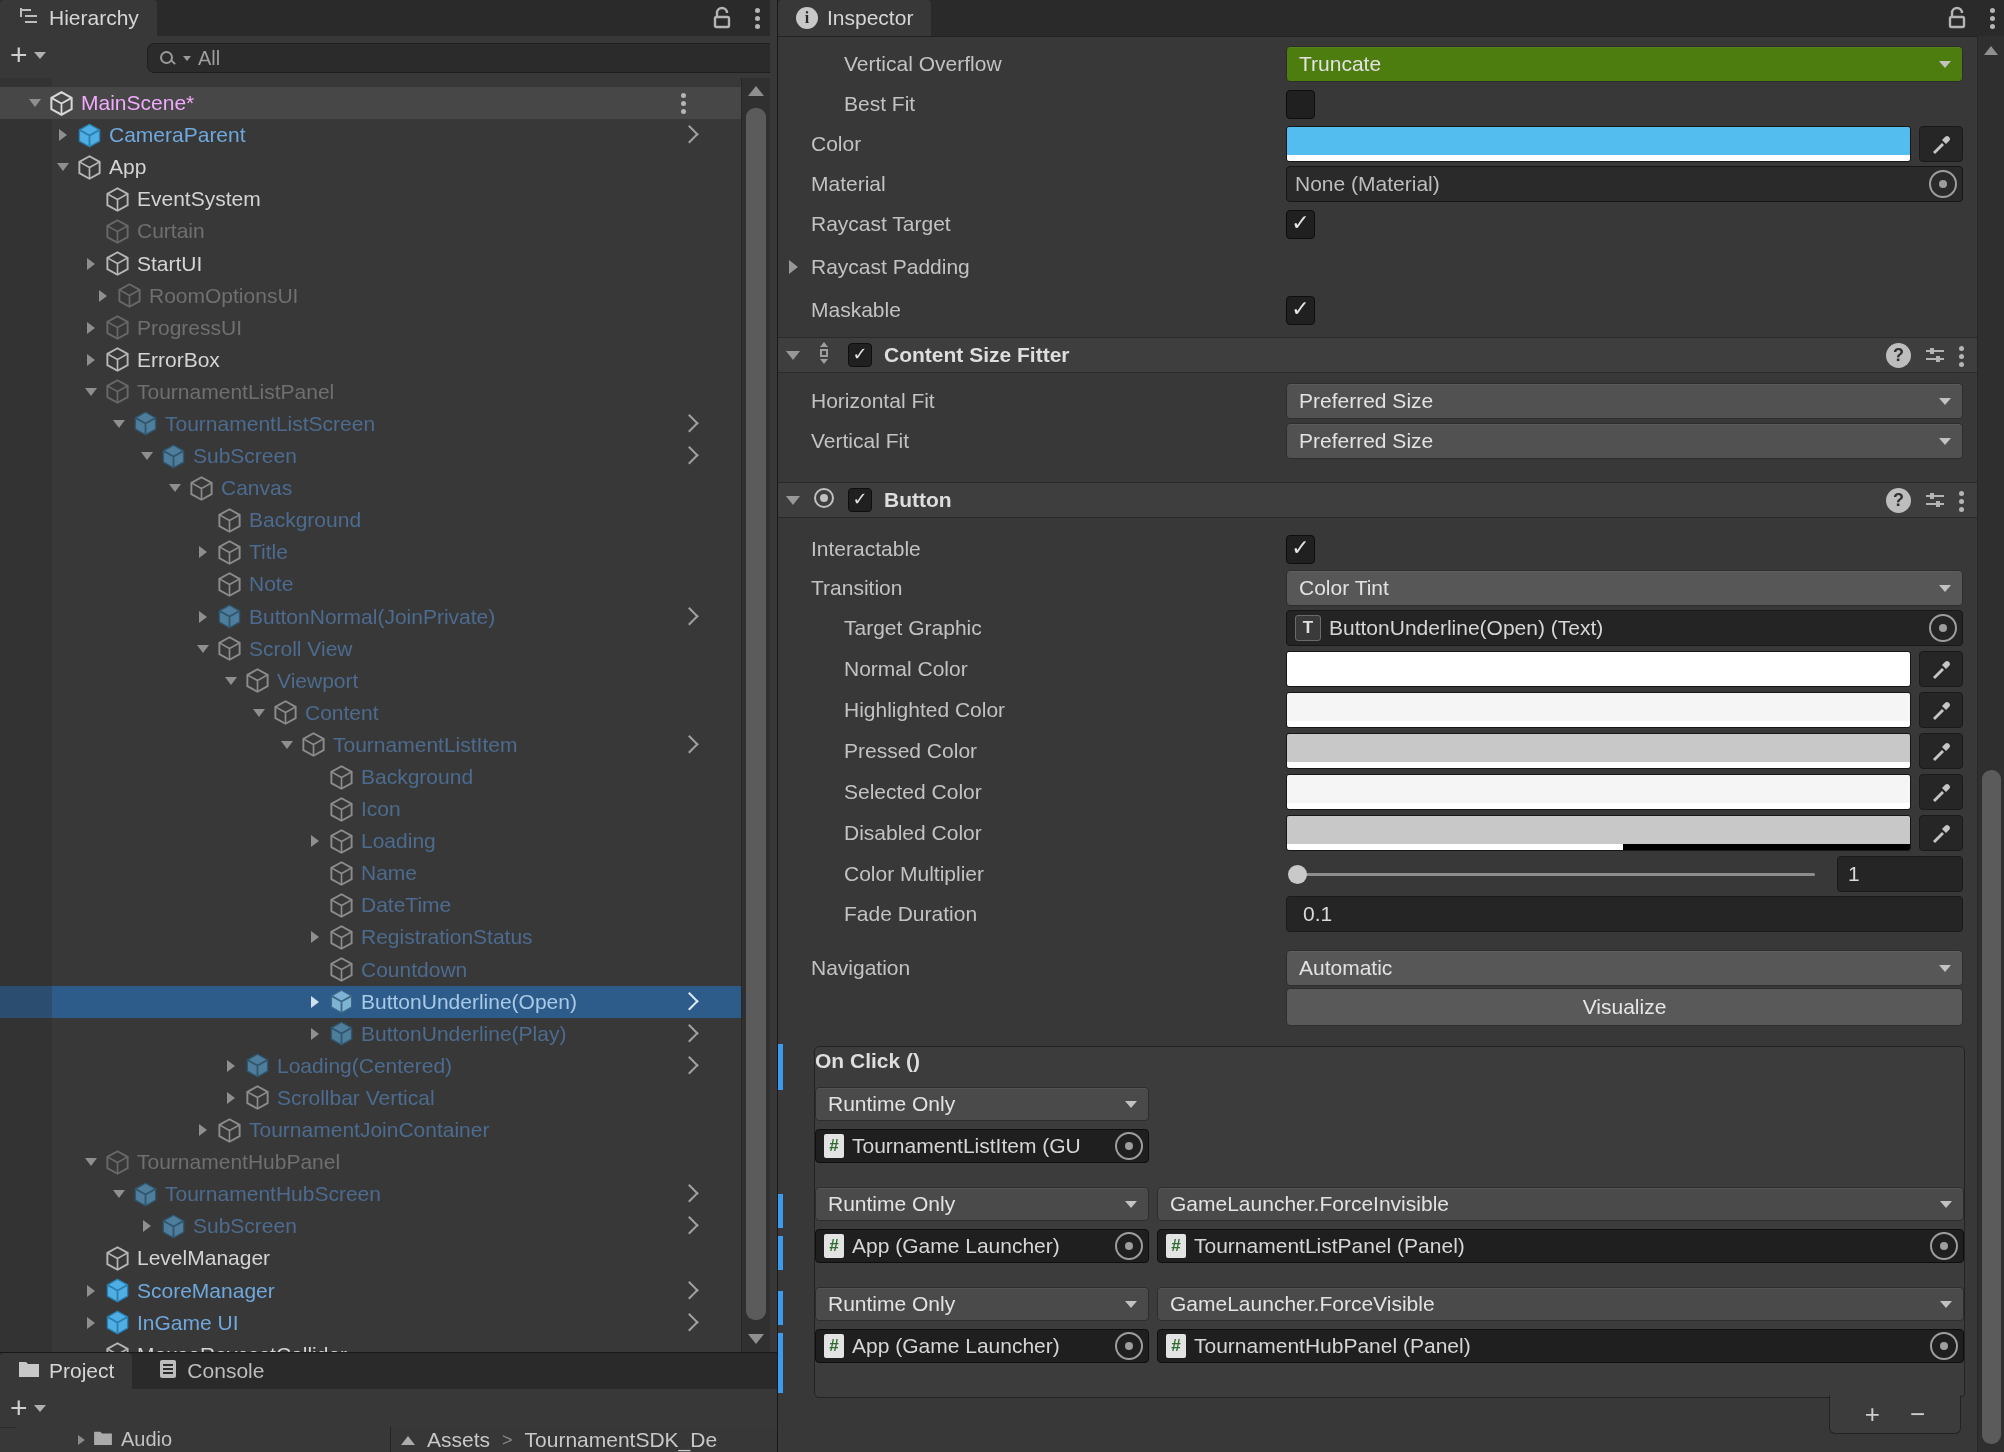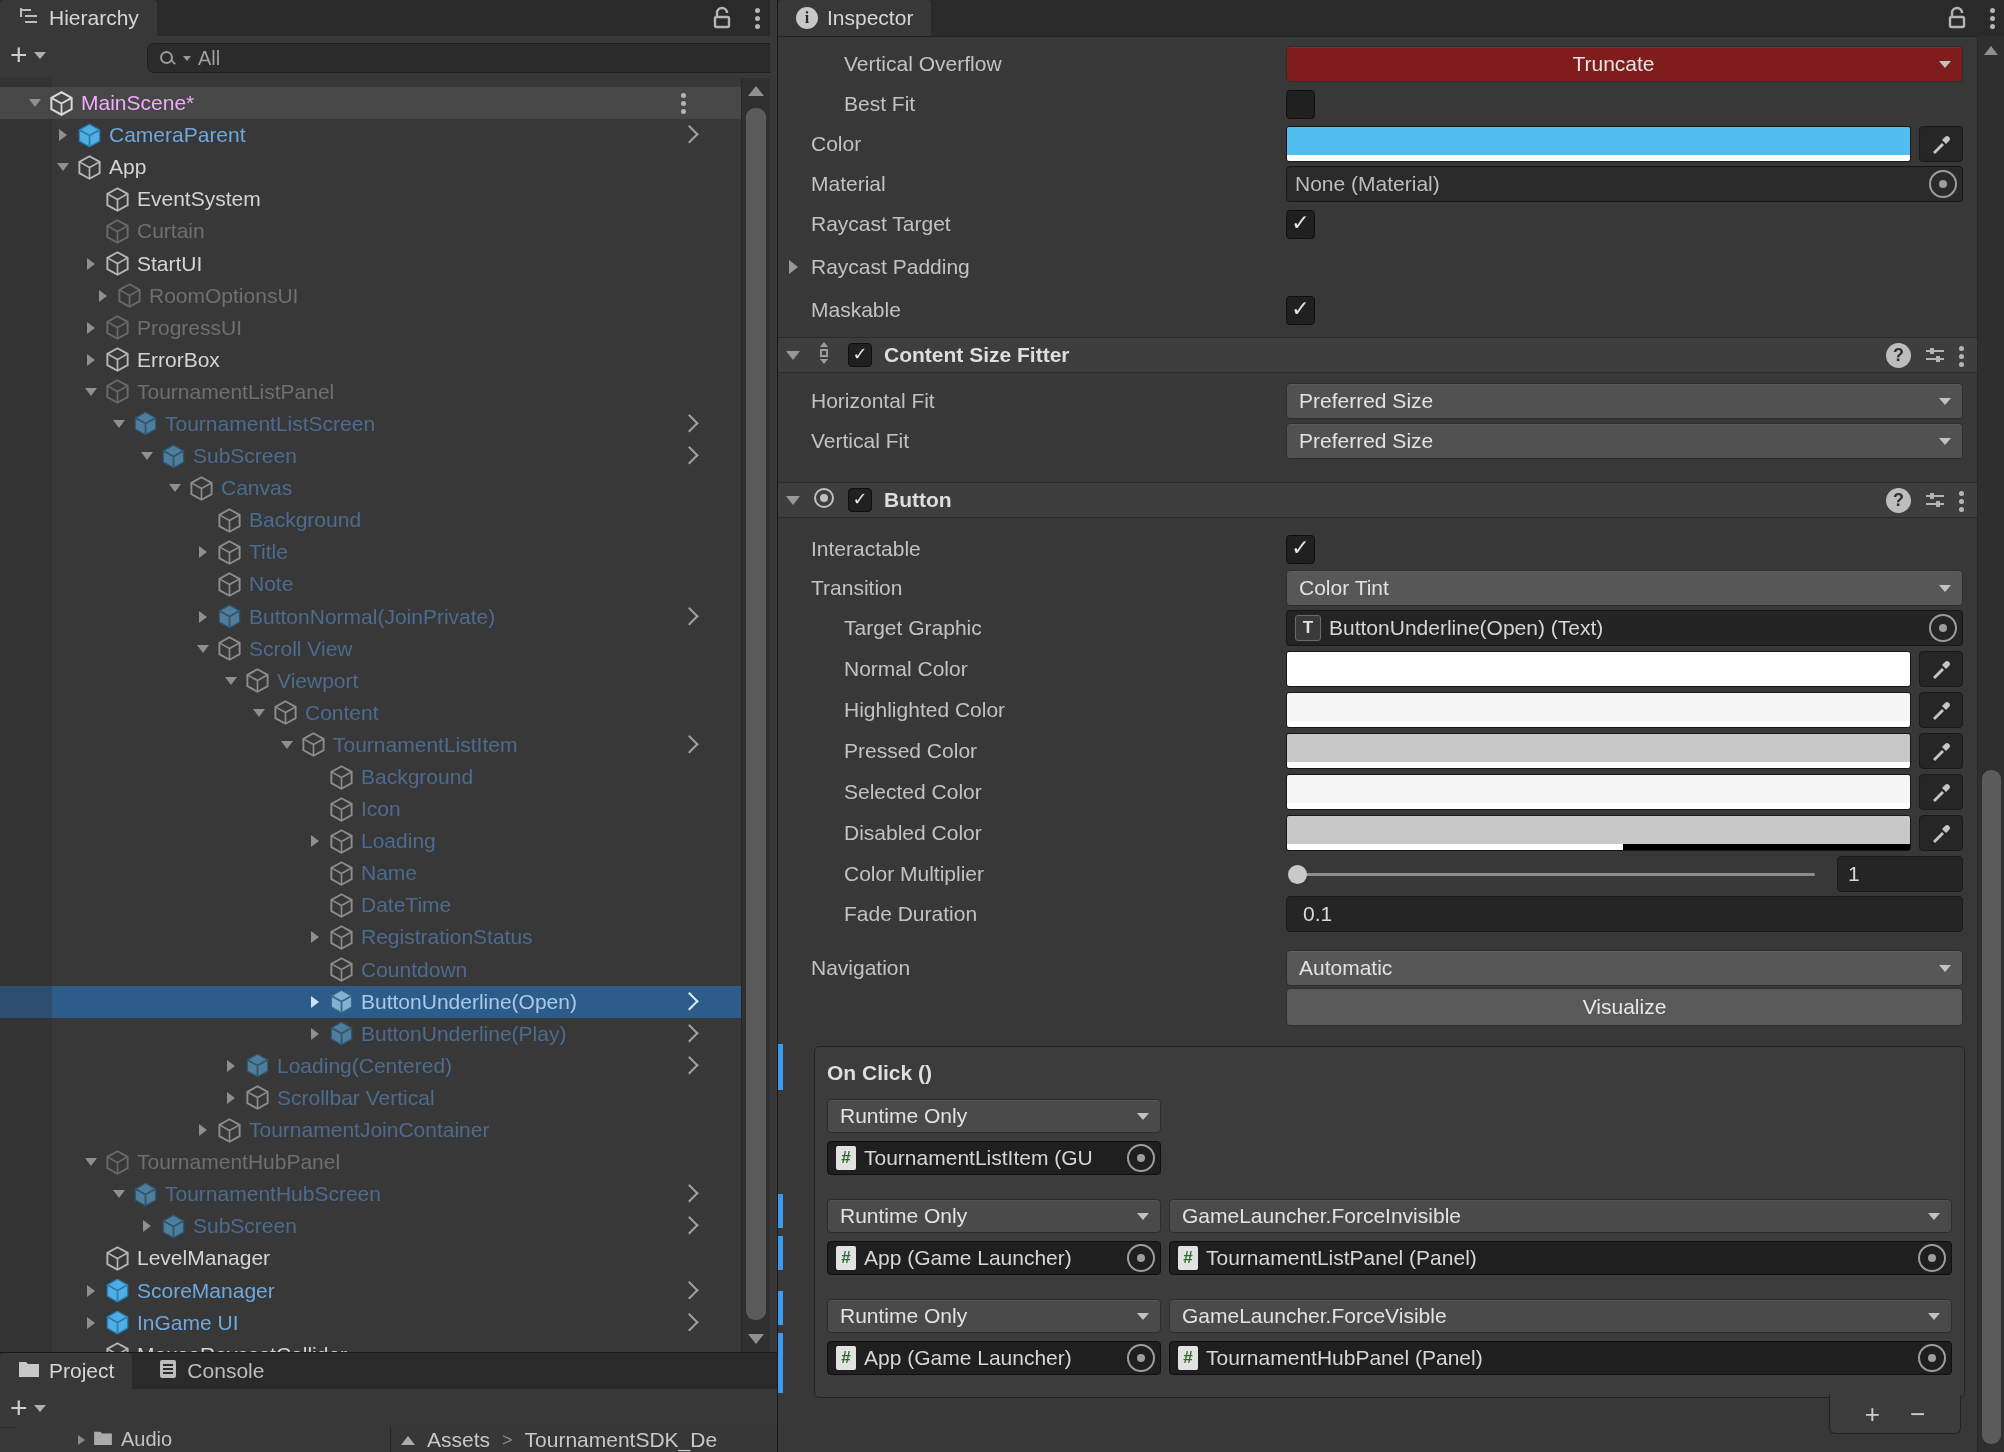--- a/index.html
+++ b/index.html
@@ -84,21 +84,21 @@
   .objfield .objpick{position:absolute;right:5px;top:50%;transform:translateY(-50%);}
   .ticon{width:24px;height:24px;background:#3a3a3a;border:1px solid #6a6a6a;border-radius:3px;color:#e0e0e0;font-size:17px;font-weight:bold;display:flex;align-items:center;justify-content:center;flex:none;}
   .sect{height:34px;background:#3e3e3e;border-top:1px solid #2a2a2a;border-bottom:1px solid #2a2a2a;display:flex;align-items:center;gap:12px;padding:0 14px 0 8px;}
   .sect .title{font-size:21px;font-weight:bold;color:#dedede;flex:none;}
   .sect .spacer{flex:1;}
   .slider-area{flex:1;position:relative;height:34px;}
   .slider-track{position:absolute;left:10px;right:10px;top:50%;height:3px;margin-top:-1px;background:#8d8d8d;border-radius:2px;}
   .slider-knob{position:absolute;left:2px;top:50%;width:19px;height:19px;margin-top:-9px;border-radius:50%;background:#c9c9c9;}
   .numbox{width:104px;height:34px;margin-left:12px;background:#252525;border:1px solid #1a1a1a;border-radius:4px;display:flex;align-items:center;padding:0 10px;font-size:21px;color:#dadada;}
   .btn{height:36px;background:#595959;border:1px solid #2e2e2e;border-radius:4px;display:flex;align-items:center;justify-content:center;font-size:21px;color:#e6e6e6;}
-  .onclick-box{margin:0 13px 0 36px;height:352px;background:#3c3c3c;border:1px solid #232323;border-radius:5px;padding:12px;box-sizing:border-box;}
+  .onclick-box{margin:0 13px 0 36px;height:352px;background:#3c3c3c;border:1px solid #232323;border-radius:5px;padding:0;box-sizing:border-box;}
   .oc-header{font-size:21px;font-weight:bold;color:#dedede;height:28px;display:flex;align-items:center;margin-bottom:12px;}
   .oc-ddrow{display:flex;height:34px;margin-bottom:8px;}
   .oc-ddrow .dd.mode{width:334px;flex:none;box-sizing:border-box;background:#4a4a4a;}
   .oc-ddrow .dd.func{flex:1;margin-left:8px;box-sizing:border-box;background:#4a4a4a;}
   .oc-objrow{display:flex;height:34px;margin-bottom:24px;}
   .oc-objrow .objfield{box-sizing:border-box;background:#1f1f1f;border-color:#0f0f0f;}
   .oc-objrow .objfield.narrow{width:334px;flex:none;}
   .oc-objrow .objfield.wide{flex:1;margin-left:8px;}
   .script-icon{width:20px;height:24px;background:#e3e3e3;border-radius:2px;color:#2e6b2e;font-size:17px;font-weight:bold;display:flex;align-items:center;justify-content:center;flex:none;}
   .oc-footer{position:relative;height:40px;margin-right:13px;}
@@ -623,21 +623,21 @@
         </span>
         <span class="kebab"></span>
       </div>
     </div>
 
     <div class="insp-body">
 
       <div class="prop-row">
         <span class="plabel sub">Vertical Overflow</span>
         <div class="pval">
-            <div class="dd" style="background:#7f1d1d;justify-content:center;">
+            <div class="dd" style="background:#4d7c0f;">
           <span>Truncate</span>
               <span class="caret"></span>
         </div>
           </div>
       </div>
 
       <div class="prop-row">
         <span class="plabel sub">Best Fit</span>
         <div class="pval">
             <span class="checkbox"></span>

